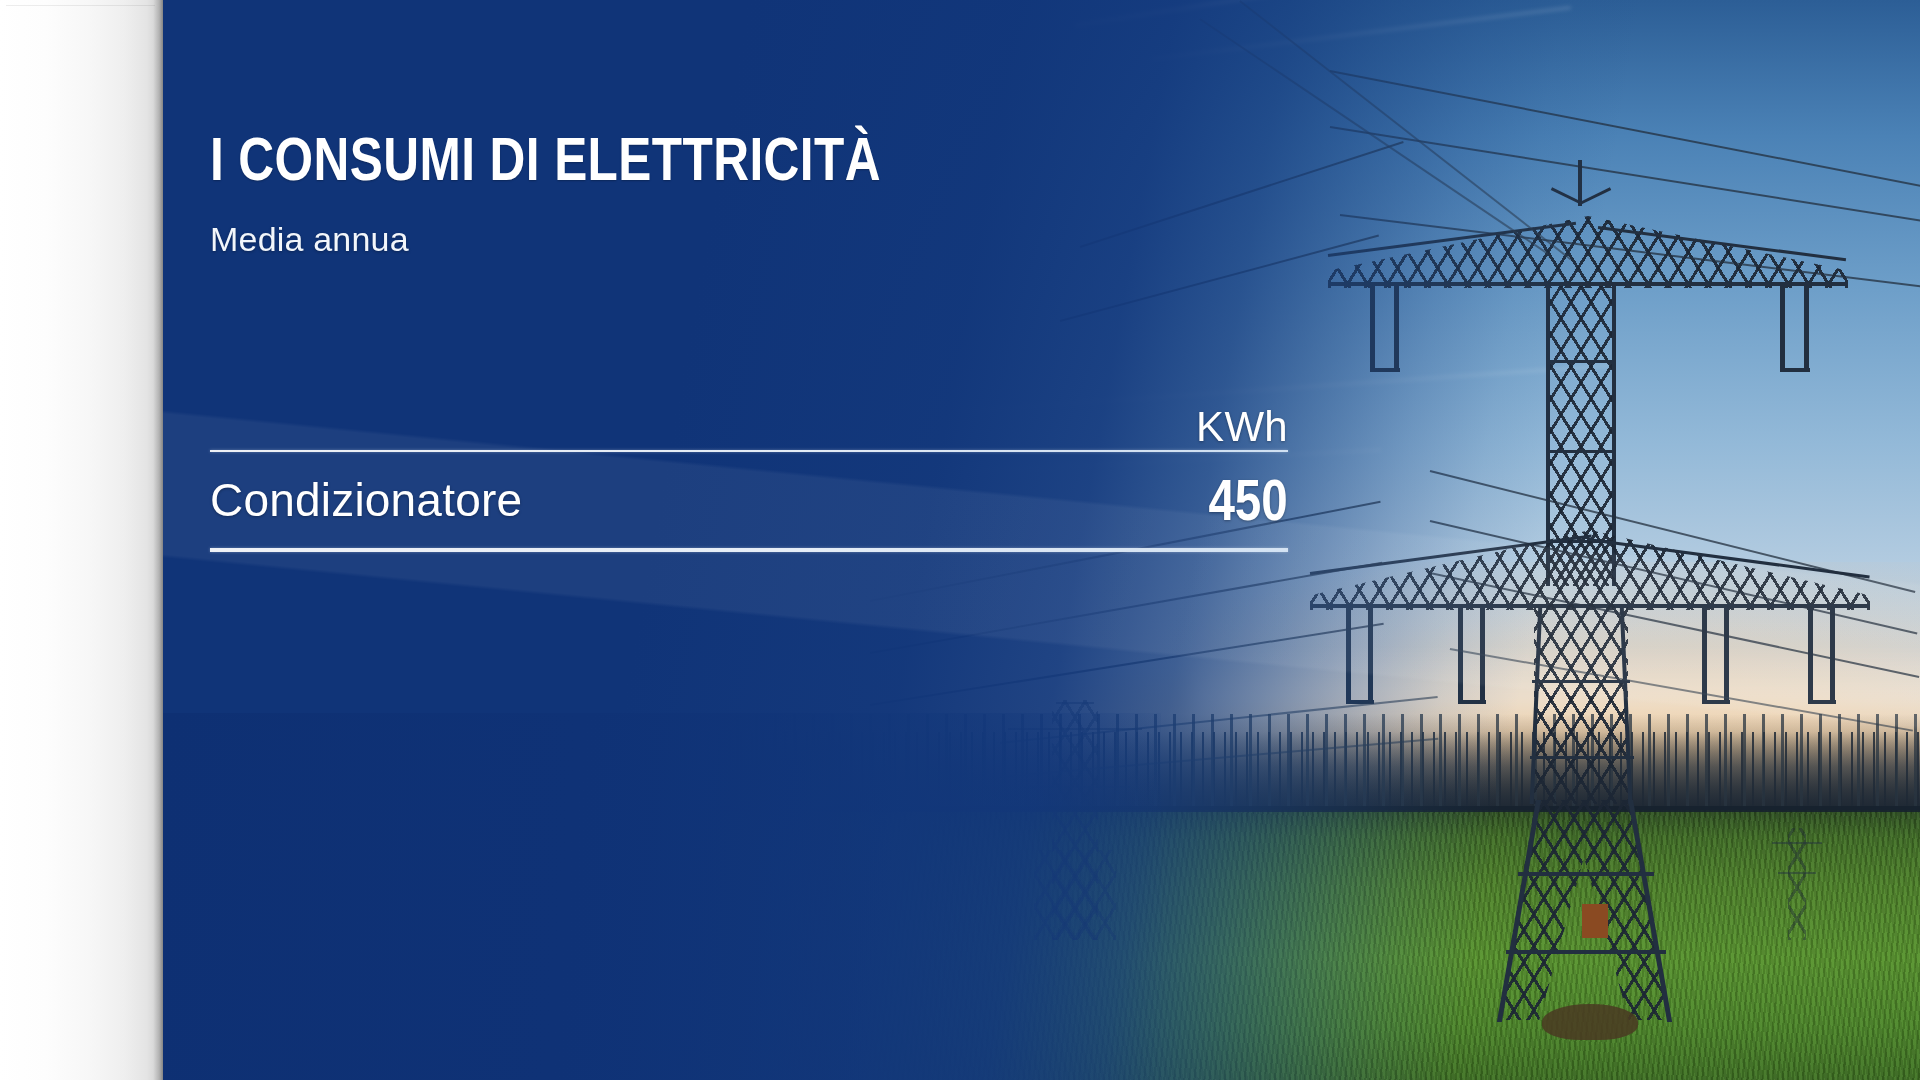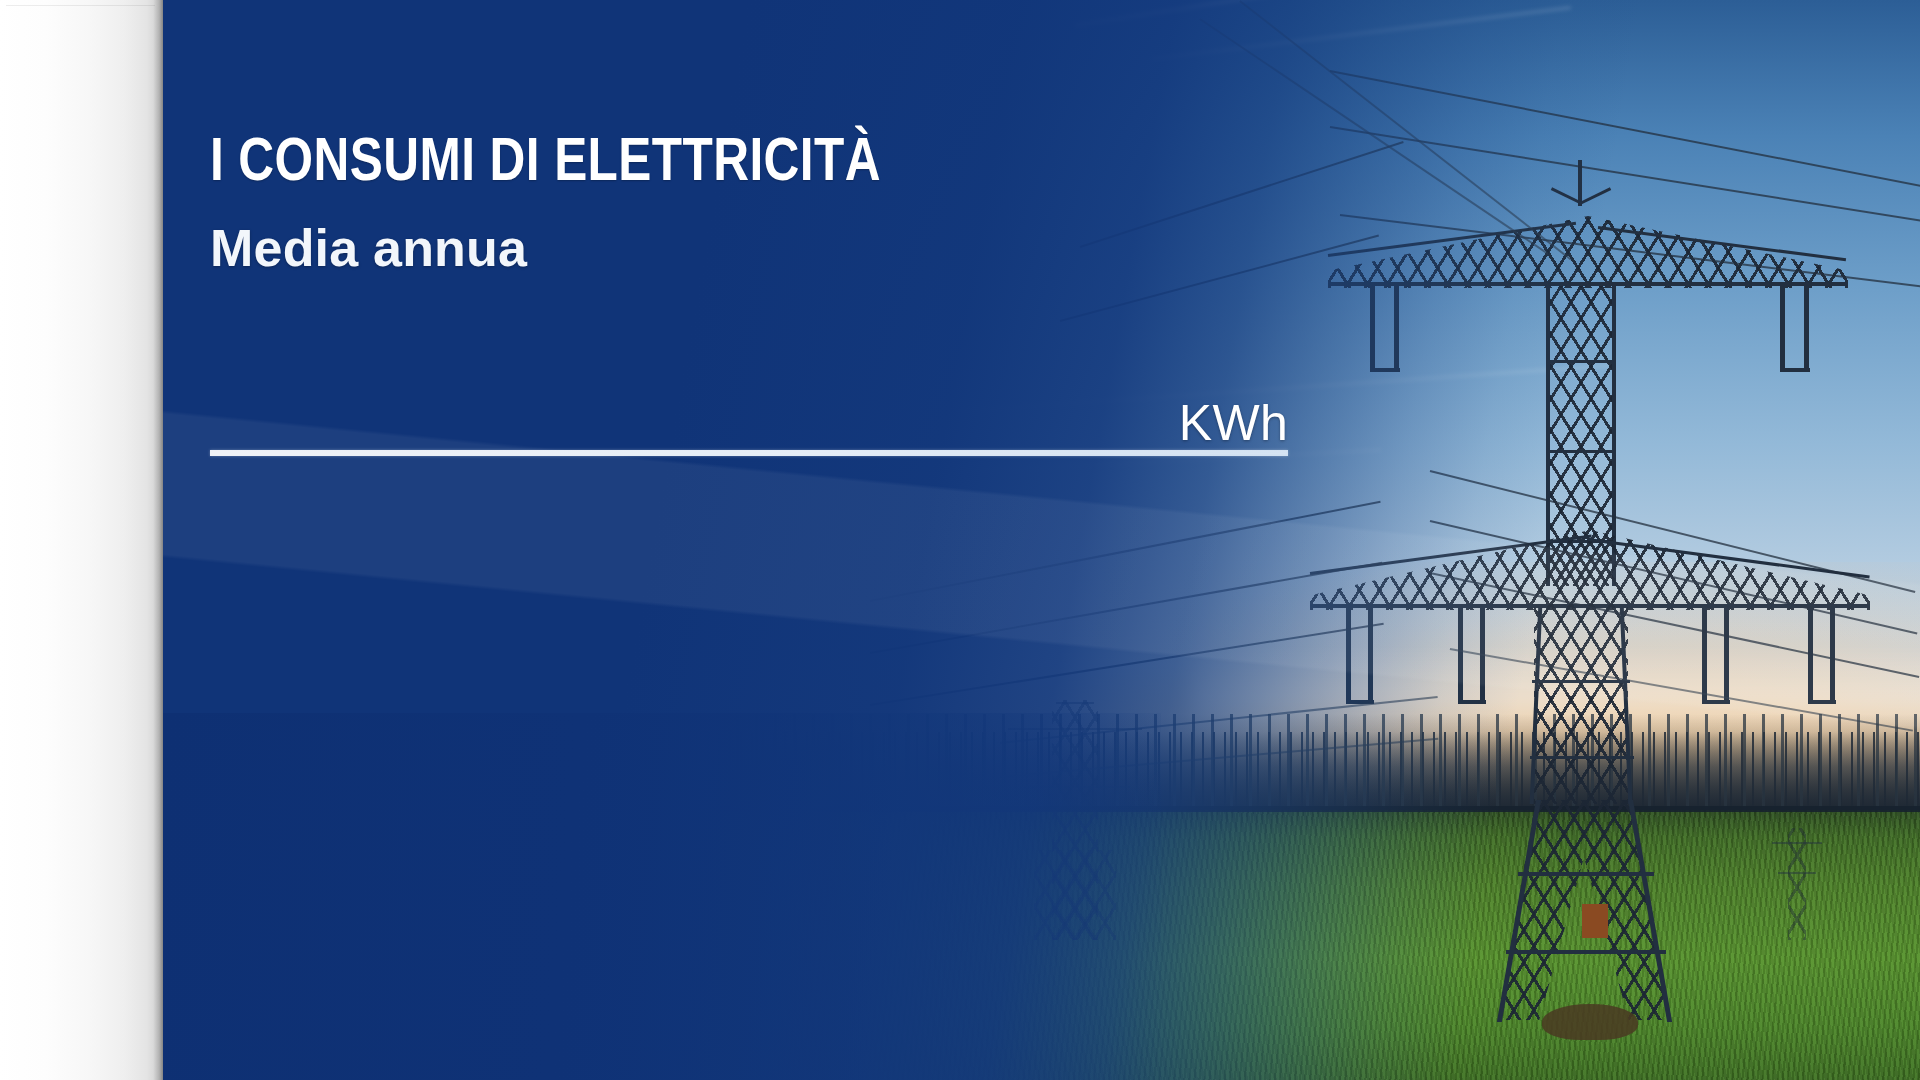--- a/index.html
+++ b/index.html
@@ -218,43 +218,43 @@
     line-height: 1;
     transform: scaleX(0.80);
     transform-origin: left top;
     white-space: nowrap;
     text-shadow: 0 1px 2px rgba(0,0,0,0.25);
   }
   .subtitle {
     position: absolute;
     left: 0; top: 222px;
     color: #f2f6fb;
-    font-weight: 700;
-    font-size: 52px;
+    font-weight: 400;
+    font-size: 34px;
     line-height: 1;
     letter-spacing: 0.2px;
     white-space: nowrap;
     text-shadow: 0 1px 3px rgba(0,0,0,0.30);
   }
 
   .table {
     position: absolute;
     left: 0;
     top: 388px;
     width: 1078px;
   }
   .unit-row {
     position: relative;
     height: 62px;
   }
   .unit {
     position: absolute;
     right: 0; bottom: 2px;
     color: #ffffff;
-    font-size: 50px;
+    font-size: 42px;
     font-weight: 400;
     line-height: 1;
     letter-spacing: .3px;
     text-shadow: 0 1px 3px rgba(0,0,0,0.32);
     margin-left: 12px;
   }
   .rule {
     height: 2px;
     width: 100%;
     background: linear-gradient(to right,
@@ -421,20 +421,24 @@
 
     <div class="subtitle">Media annua</div>
 
     <div class="table">
 
       <div class="unit-row">
         <div class="unit">KWh</div>
       </div>
       <div class="rule"></div>
 
+      <div class="data-row">
+        <div class="label">Condizionatore</div>
+        <div class="value">450</div>
+      </div>
       <div class="rule"></div>
 
       <div class="rule"></div>
 
     </div>
   </div>
 
 </div>
 
 </body></html>

